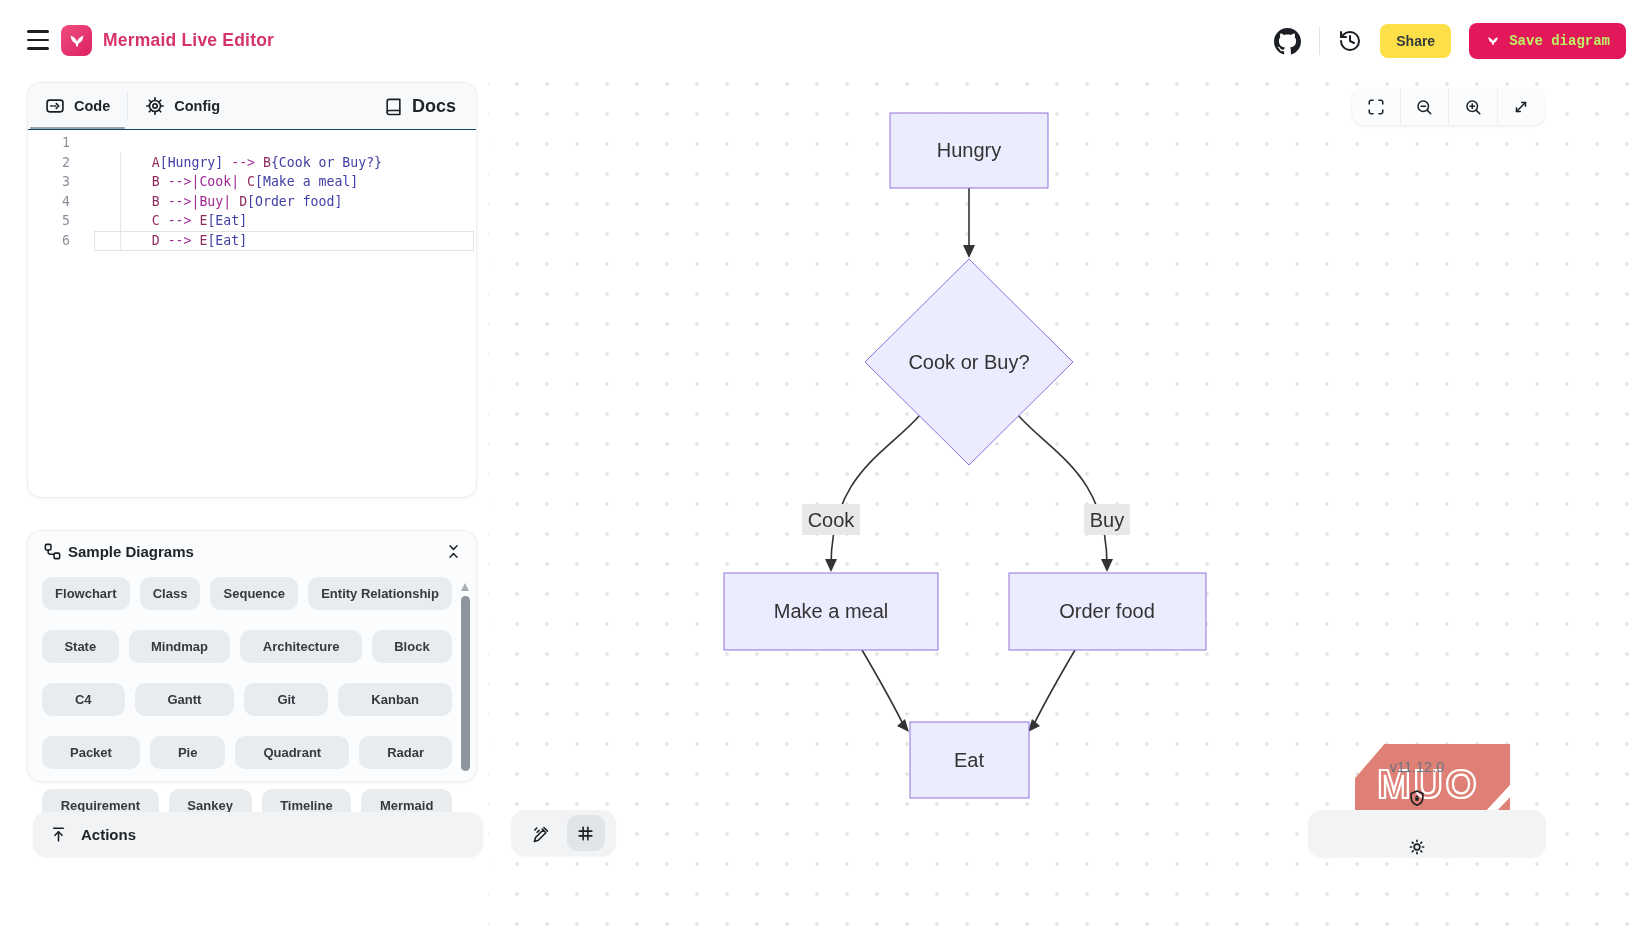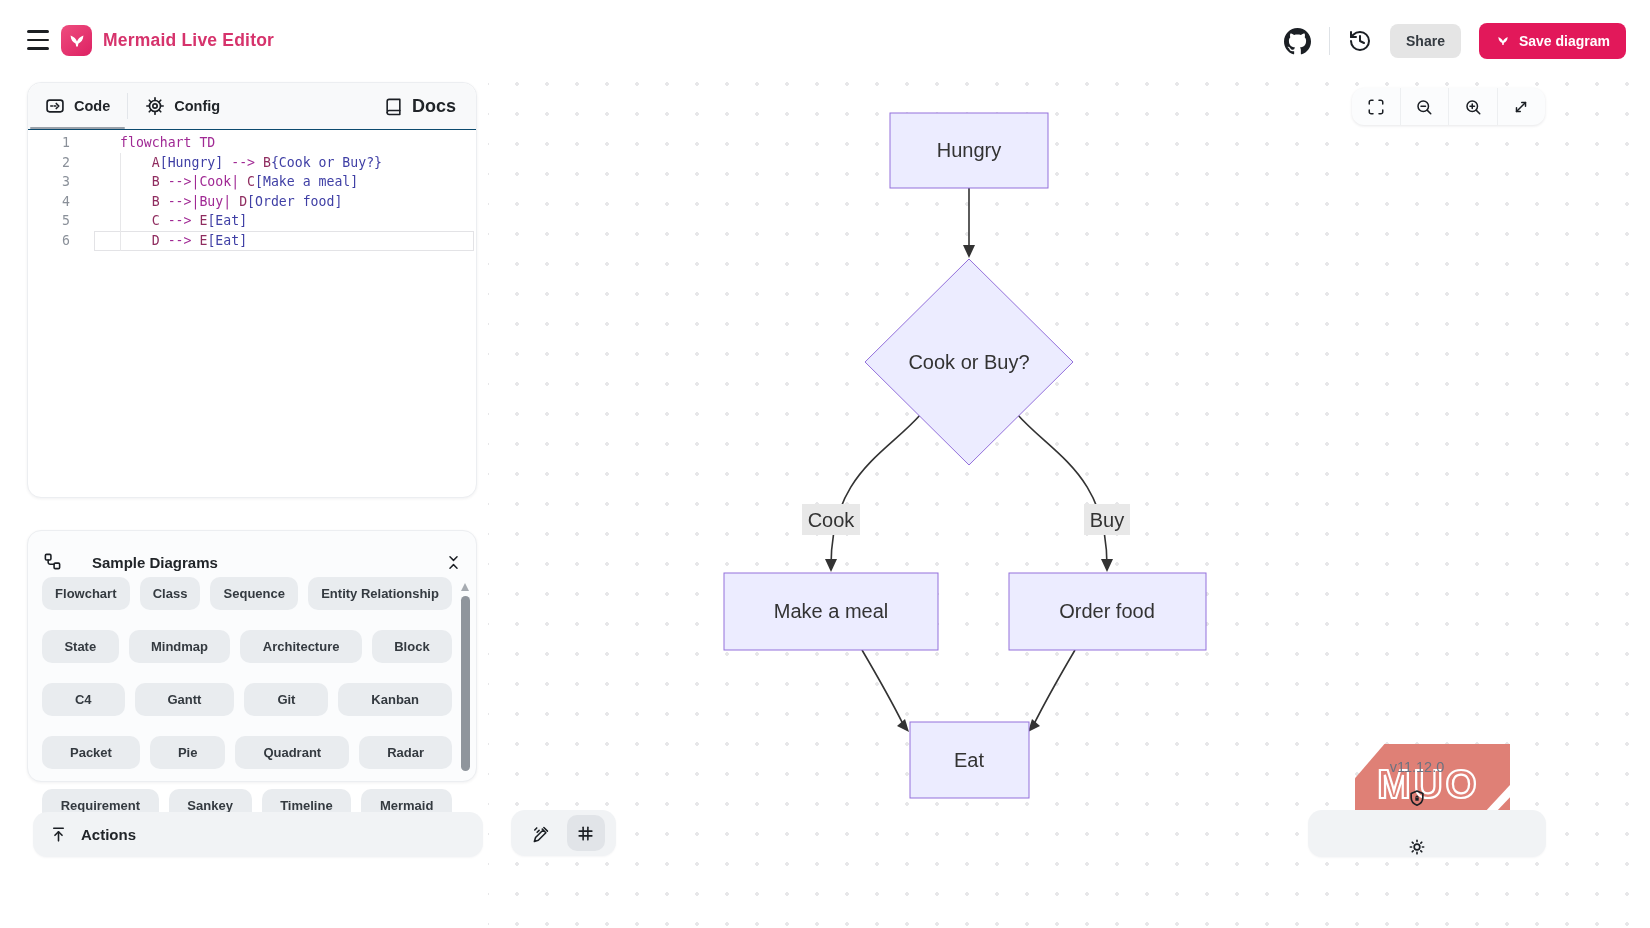--- a/index.html
+++ b/index.html
@@ -15,22 +15,22 @@
   .logo { position:absolute; left:61px; top:25px; width:31px; height:31px; border-radius:8px;
     background:linear-gradient(140deg, var(--logo,#ee4d7e), #dd2163); display:flex;
     align-items:center; justify-content:center; }
   .app-title { position:absolute; left:103px; top:30px; font-size:17.5px; font-weight:700;
     color:var(--brand,#d6336c); letter-spacing:.2px; }
   .hdr-right { position:absolute; right:24px; top:0; height:82px; display:flex; align-items:center; gap:18px; }
   .hdr-divider { width:1px; height:28px; background:#dee2e6; }
   .icon-btn { background:none; border:none; cursor:pointer; display:flex; align-items:center; justify-content:center; }
   .btn { border:none; cursor:pointer; font-family:inherit; font-size:14px; font-weight:700;
     border-radius:8px; display:flex; align-items:center; gap:8px; }
-  .btn-share { background:#e5e5e5; color:#343a40; height:34px; padding:0 16px; }
-  .btn-save { background:var(--save,#e2185a); color:#ffffff; height:36px; padding:0 16px; }
+  .btn-share { background:#fde047; color:#343a40; height:34px; padding:0 16px; }
+  .btn-save { background:var(--save,#e2185a); color:#bef264; height:36px; padding:0 16px;font-family:Liberation Mono, monospace; }
 
   
   .card { position:absolute; left:27px; width:450px; background:#fff; border:1px solid #eceef1;
     border-radius:14px; box-shadow:0 1px 3px rgba(15,23,42,.06); }
   .editor-card { top:82px; height:416px; }
   .editor-tabs { height:47px; background:#f8f9fa; border-bottom:1px solid #0c4a6e;
     border-radius:14px 14px 0 0; display:flex; align-items:stretch; }
   .tab { display:flex; align-items:center; gap:9px; padding:0 17px; font-size:14.5px; font-weight:600;
     color:#212529; position:relative; cursor:pointer; }
   .tab.active::after { content:""; position:absolute; left:2px; right:2px; bottom:0; height:2px;
@@ -46,21 +46,21 @@
   .lc { flex:1; white-space:pre; position:relative; padding-left:26px; margin-right:2px; }
   .lc.g::before { content:""; position:absolute; left:26px; top:0; bottom:0; width:1px; background:#e7e7e9; }
   .line.cur .lc { box-shadow:inset 0 0 0 1px #e3e3e6; }
   .tk-a { color:#a02994; }  
   .tk-i { color:#8f2c5f; }  
   .tk-b { color:#3f3fa5; }  
   .tk-p { color:#24292f; }
 
   
   .samples-card { top:530px; height:252px; background:#fbfcfd; }
-  .samples-header { height:40px; display:flex; align-items:flex-end; gap:30px; padding:0 14px 0 15px; }
+  .samples-header { height:40px; display:flex; align-items:center; gap:6px; padding:0 14px 0 15px; }
   .samples-title { font-size:15px; font-weight:600; }
   .collapse-btn { margin-left:auto; }
   .sample-rows { padding:6px 24px 0 14px; display:flex; flex-direction:column; gap:20px; }
   .srow { display:flex; gap:10px; }
   .sample-btn { flex:1 1 auto; height:33px; background:#e9ecef; border:none; border-radius:10px;
     font-family:inherit; font-size:13px; font-weight:600; color:#343a40; cursor:pointer; padding:0 12px; }
   .sscroll { position:absolute; right:6px; top:55px; width:9px; height:187px; }
   .sscroll .thumb { position:absolute; left:0; top:10px; width:9px; height:175px; background:#8f959c; border-radius:5px; }
   .sscroll .up { position:absolute; left:0; top:-3px; width:0; height:0; border-left:4.5px solid transparent;
     border-right:4.5px solid transparent; border-bottom:8px solid #a6abb1; }
@@ -174,21 +174,20 @@
         <path d="M4 19.5A2.5 2.5 0 0 1 6.5 17H20V3H6.5A2.5 2.5 0 0 0 4 5.5v14z"></path>
           <path d="M4 19.5A2.5 2.5 0 0 0 6.5 22H20v-5"></path>
       </svg>
       <span>Docs</span>
     </div>
   </div>
 
   <div class="code-area">
     <div class="line">
       <span class="ln">1</span>
-      <span class="lc"><span class="tk-a">flowchart TD</span></span>
     </div>
     <div class="line">
       <span class="ln">2</span>
       <span class="lc g"><span class="tk-p">    </span><span class="tk-i">A</span><span class="tk-b">[Hungry]</span><span class="tk-a"> --&gt; </span><span class="tk-i">B</span><span class="tk-b">{Cook or Buy?}</span></span>
     </div>
     <div class="line">
       <span class="ln">3</span>
       <span class="lc g"><span class="tk-p">    </span><span class="tk-i">B</span><span class="tk-a"> --&gt;</span><span class="tk-a">|Cook|</span><span class="tk-p"> </span><span class="tk-i">C</span><span class="tk-b">[Make a meal]</span></span>
     </div>
     <div class="line">

